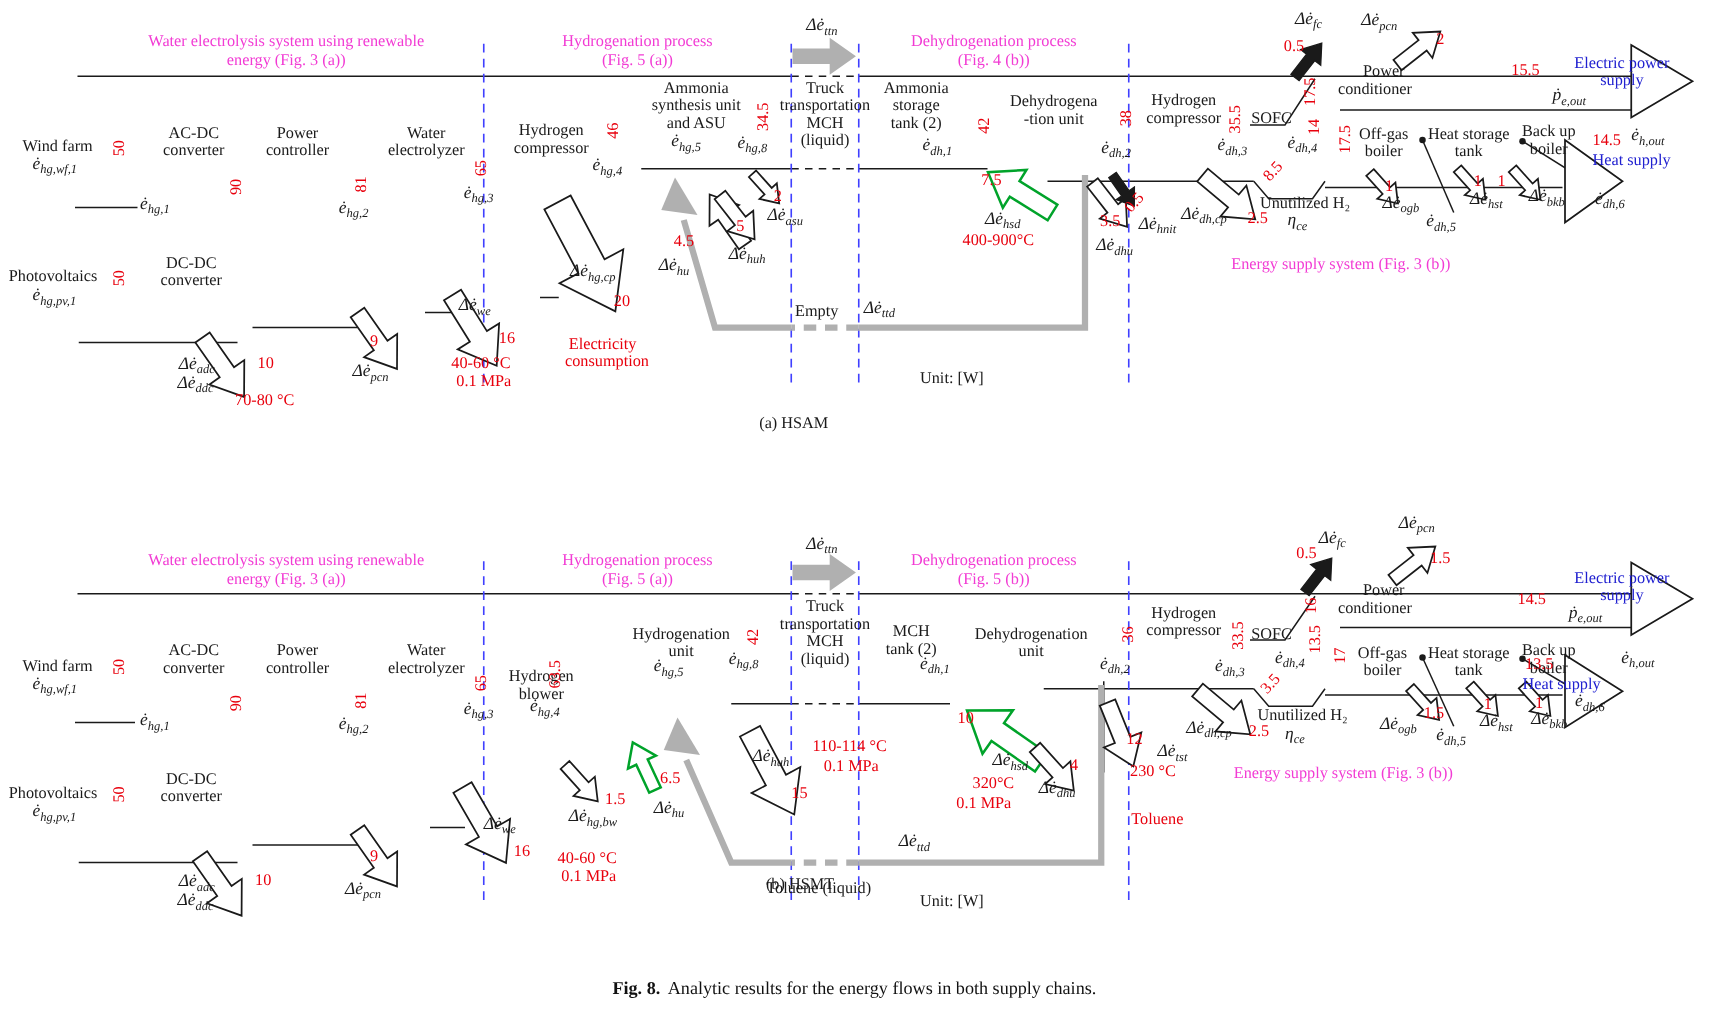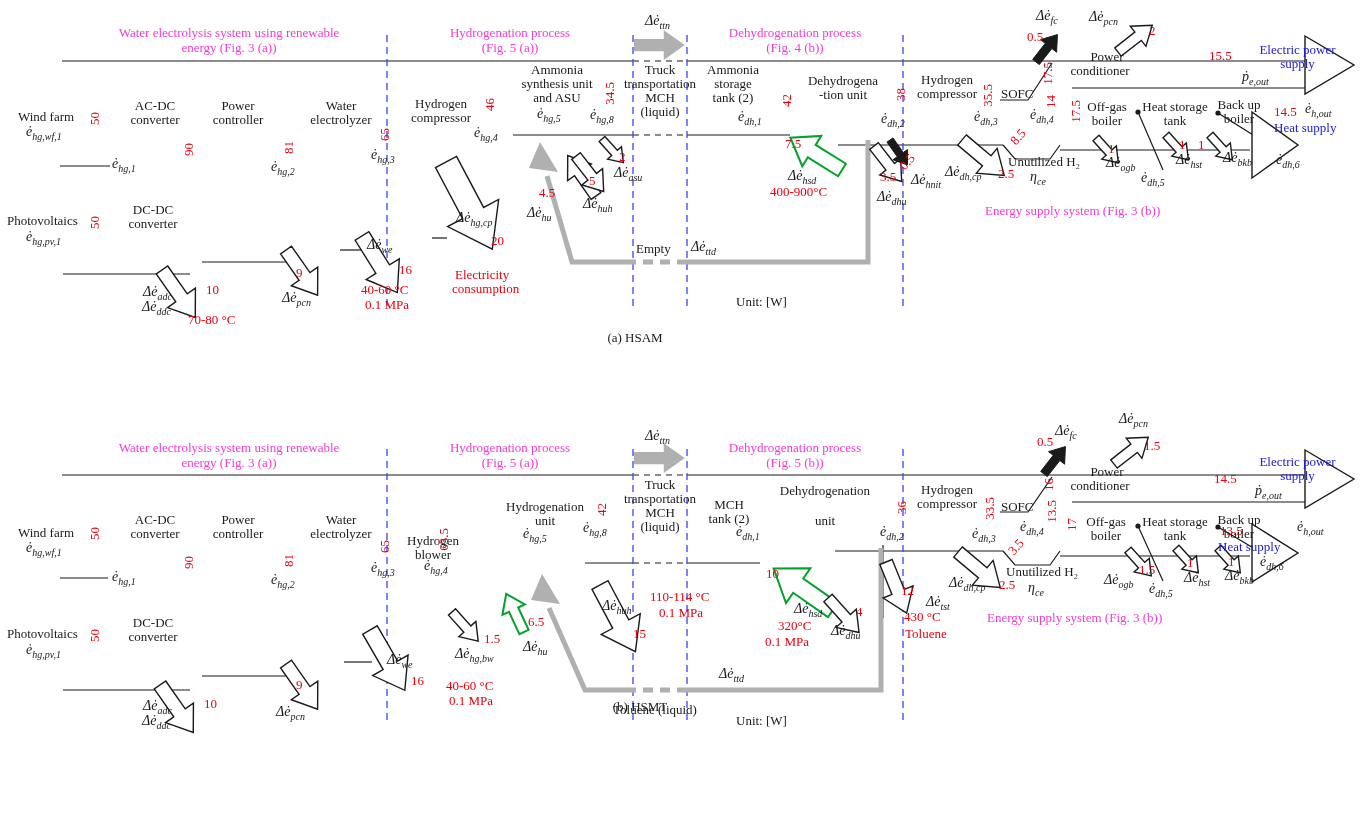--- a/index.html
+++ b/index.html
@@ -338,37 +338,37 @@
 <div class="lb m" style="left:523px;top:527px"><span>ė</span><sub>hg,5</sub></div>
 <div class="lb red vert" style="left:595px;top:503px">42</div>
 <div class="lb m" style="left:583px;top:521px"><span>ė</span><sub>hg,8</sub></div>
 <div class="lb ctr" style="left:626px;top:478px;width:68px">Truck</div>
 <div class="lb ctr" style="left:617px;top:492px;width:86px">transportation</div>
 <div class="lb ctr" style="left:626px;top:506px;width:68px">MCH</div>
 <div class="lb ctr" style="left:626px;top:520px;width:68px">(liquid)</div>
 <div class="lb ctr" style="left:706px;top:498px;width:46px">MCH</div>
 <div class="lb ctr" style="left:706px;top:512px;width:46px">tank (2)</div>
 <div class="lb m" style="left:736px;top:525px"><span>ė</span><sub>dh,1</sub></div>
-<div class="lb ctr" style="left:770px;top:484px;width:110px">Dehydrogenation</div>
+<div class="lb ctr" style="left:770px;top:500px;width:110px">Dehydrogenation</div>
 <div class="lb ctr" style="left:770px;top:514px;width:110px">unit</div>
 
 <div class="lb m" style="left:602px;top:599px"><span>Δė</span><sub>huh</sub></div>
 <div class="lb red" style="left:633px;top:627px">15</div>
 <div class="lb red" style="left:650px;top:590px">110-114 °C</div>
 <div class="lb red" style="left:659px;top:606px">0.1 MPa</div>
 <div class="lb m" style="left:794px;top:602px"><span>Δė</span><sub>hsd</sub></div>
 <div class="lb red" style="left:766px;top:567px">10</div>
 <div class="lb red" style="left:778px;top:619px">320°C</div>
 <div class="lb red" style="left:765px;top:635px">0.1 MPa</div>
 <div class="lb red" style="left:856px;top:605px">4</div>
 <div class="lb m" style="left:831px;top:624px"><span>Δė</span><sub>dhu</sub></div>
 <div class="lb red" style="left:901px;top:584px">12</div>
 <div class="lb m" style="left:926px;top:595px"><span>Δė</span><sub>tst</sub></div>
-<div class="lb red" style="left:904px;top:610px">430 °C</div>
-<div class="lb red" style="left:905px;top:627px">Toluene</div>
+<div class="lb red" style="left:904px;top:610px">230 °C</div>
+<div class="lb red" style="left:905px;top:648px">Toluene</div>
 <div class="lb red vert" style="left:895px;top:501px">36</div>
 <div class="lb m" style="left:880px;top:525px"><span>ė</span><sub>dh,2</sub></div>
 
 <div class="lb ctr" style="left:914px;top:483px;width:66px">Hydrogen</div>
 <div class="lb ctr" style="left:911px;top:497px;width:72px">compressor</div>
 <div class="lb red vert" style="left:983px;top:497px">33.5</div>
 <div class="lb m" style="left:972px;top:527px"><span>ė</span><sub>dh,3</sub></div>
 <div class="lb" style="left:1001px;top:500px">SOFC</div>
 <div class="lb m" style="left:1020px;top:520px"><span>ė</span><sub>dh,4</sub></div>
 <div class="lb red vert" style="left:1042px;top:478px">16</div>
@@ -407,14 +407,17 @@
 <div class="lb m" style="left:1149px;top:582px"><span>ė</span><sub>dh,5</sub></div>
 <div class="lb m" style="left:1184px;top:571px"><span>Δė</span><sub>hst</sub></div>
 <div class="lb m" style="left:1225px;top:569px"><span>Δė</span><sub>bkb</sub></div>
 <div class="lb m" style="left:1260px;top:555px"><span>ė</span><sub>dh,6</sub></div>
 
 <div class="lb" style="left:613px;top:703px">Toluene (liquid)</div>
 <div class="lb m" style="left:719px;top:667px"><span>Δė</span><sub>ttd</sub></div>
 <div class="lb" style="left:736px;top:714px">Unit: [W]</div>
 <div class="lb ctr" style="left:598px;top:700px;width:84px">(b) HSMT</div>
 
-
+<div class="cap">
+  <b>Fig. 8.</b><span>Analytic results for the energy flows in both supply chains.</span>
 </div>
 
+</div>
+
 </body></html>

